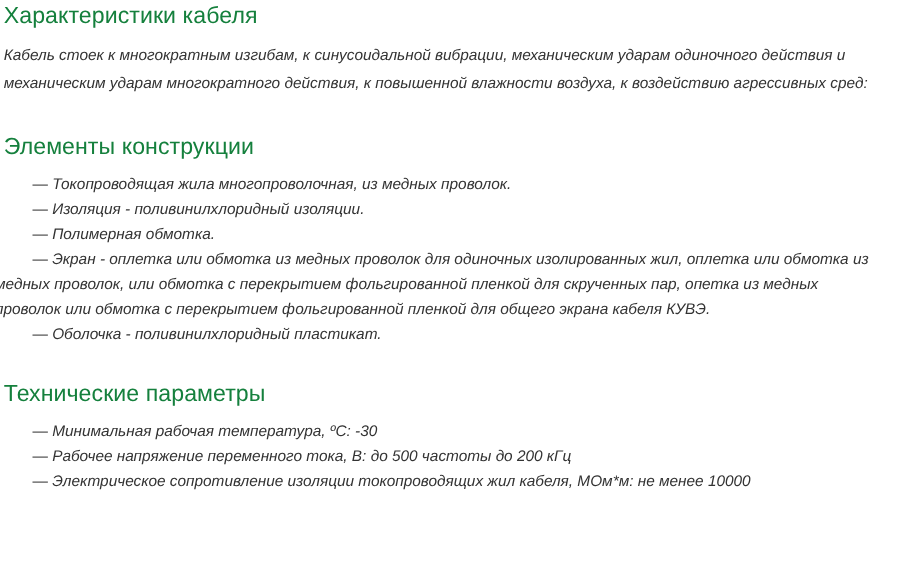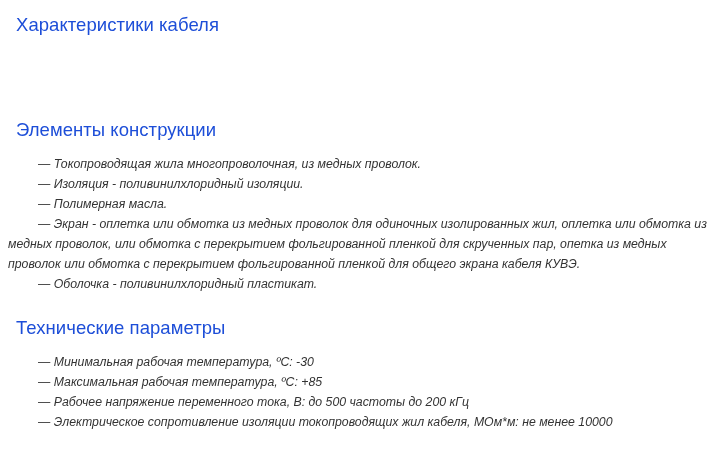--- a/index.html
+++ b/index.html
@@ -4,58 +4,57 @@
   <style>
     html, body { margin: 0; padding: 0; background: #ffffff; }
     body {
       width: 720px; height: 453px; overflow: hidden;
       font-family: "Liberation Sans", "DejaVu Sans", sans-serif;
       color: #333333;
       position: relative;
     }
     .section { position: absolute; left: 3px; right: 0; }
     h2 {
-      margin: 13px; font-weight: normal; font-size: 18.5px; color: #1d4ed8;
+      margin: 0; font-weight: normal; font-size: 18.5px; color: #15803d;
       line-height: 22px; letter-spacing: 0.05px;
     }
     p.intro {
       margin: 0; font-style: italic; font-size: 12.3px; line-height: 21.5px;
       color: #333333; white-space: nowrap;
     }
-    ul { list-style: none; margin: 16px; padding: 0; }
+    ul { list-style: none; margin: 4px; padding: 0; }
     li {
       font-style: italic; font-size: 12.3px; line-height: 20px; color: #333333;
       padding-left: 15px; white-space: nowrap;
     }
     li.wrap { white-space: normal; padding-left: 0; text-indent: 15px; }
     .dash { font-style: normal; }
   </style>
 </head>
 <body>
 
 <div class="section" style="top:1px;">
   <h2>Характеристики кабеля</h2>
   <p class="intro" style="margin-top:11px;">
-    <br>
-    <br>
+    <span>Кабель стоек к многократным изгибам, к синусоидальной вибрации, механическим ударам одиночного действия и</span><br>
+    <span>механическим ударам многократного действия, к повышенной влажности воздуха, к воздействию агрессивных сред:</span><br>
   </p>
 </div>
 
 <div class="section" style="top:106px;">
   <h2>Элементы конструкции</h2>
   <ul style="margin-top:9px; padding-left:4px;">
     <li><span class="dash">— </span><span>Токопроводящая жила многопроволочная, из медных проволок.</span></li>
     <li><span class="dash">— </span><span>Изоляция - поливинилхлоридный изоляции.</span></li>
-    <li><span class="dash">— </span><span>Полимерная масла.</span></li>
+    <li><span class="dash">— </span><span>Полимерная обмотка.</span></li>
     <li class="wrap" style="white-space:nowrap;"><span class="dash">— </span><span>Экран - оплетка или обмотка из медных проволок для одиночных изолированных жил, оплетка или обмотка из</span><br><span style="display:inline-block;text-indent:0;margin-left:-15px;">медных проволок, или обмотка с перекрытием фольгированной пленкой для скрученных пар, опетка из медных</span><br><span style="display:inline-block;text-indent:0;margin-left:-15px;">проволок или обмотка с перекрытием фольгированной пленкой для общего экрана кабеля КУВЭ.</span></li>
     <li><span class="dash">— </span><span>Оболочка - поливинилхлоридный пластикат.</span></li>
   </ul>
 </div>
 
 <div class="section" style="top:304px;">
   <h2>Технические параметры</h2>
   <ul style="margin-top:9px; padding-left:4px;">
     <li><span class="dash">— </span><span>Минимальная рабочая температура, ºС: -30</span></li>
-    <li><span class="dash">— </span><span>Максимальная рабочая температура, ºС: +85</span></li>
     <li><span class="dash">— </span><span>Рабочее напряжение переменного тока, В: до 500 частоты до 200 кГц</span></li>
     <li><span class="dash">— </span><span>Электрическое сопротивление изоляции токопроводящих жил кабеля, МОм*м: не менее 10000</span></li>
   </ul>
 </div>
 
 </body></html>

